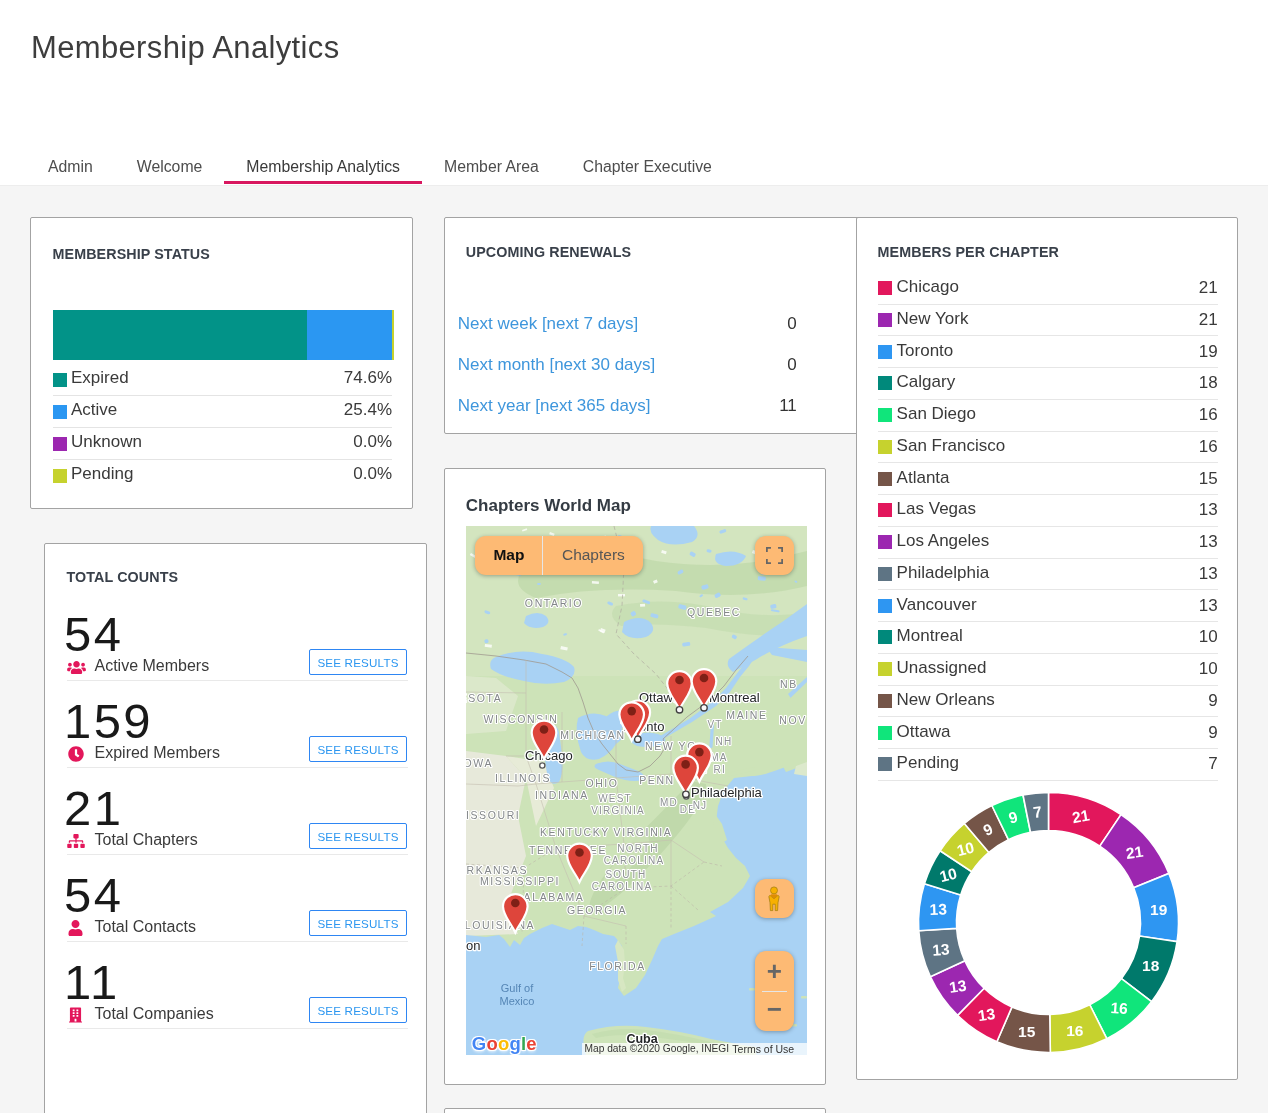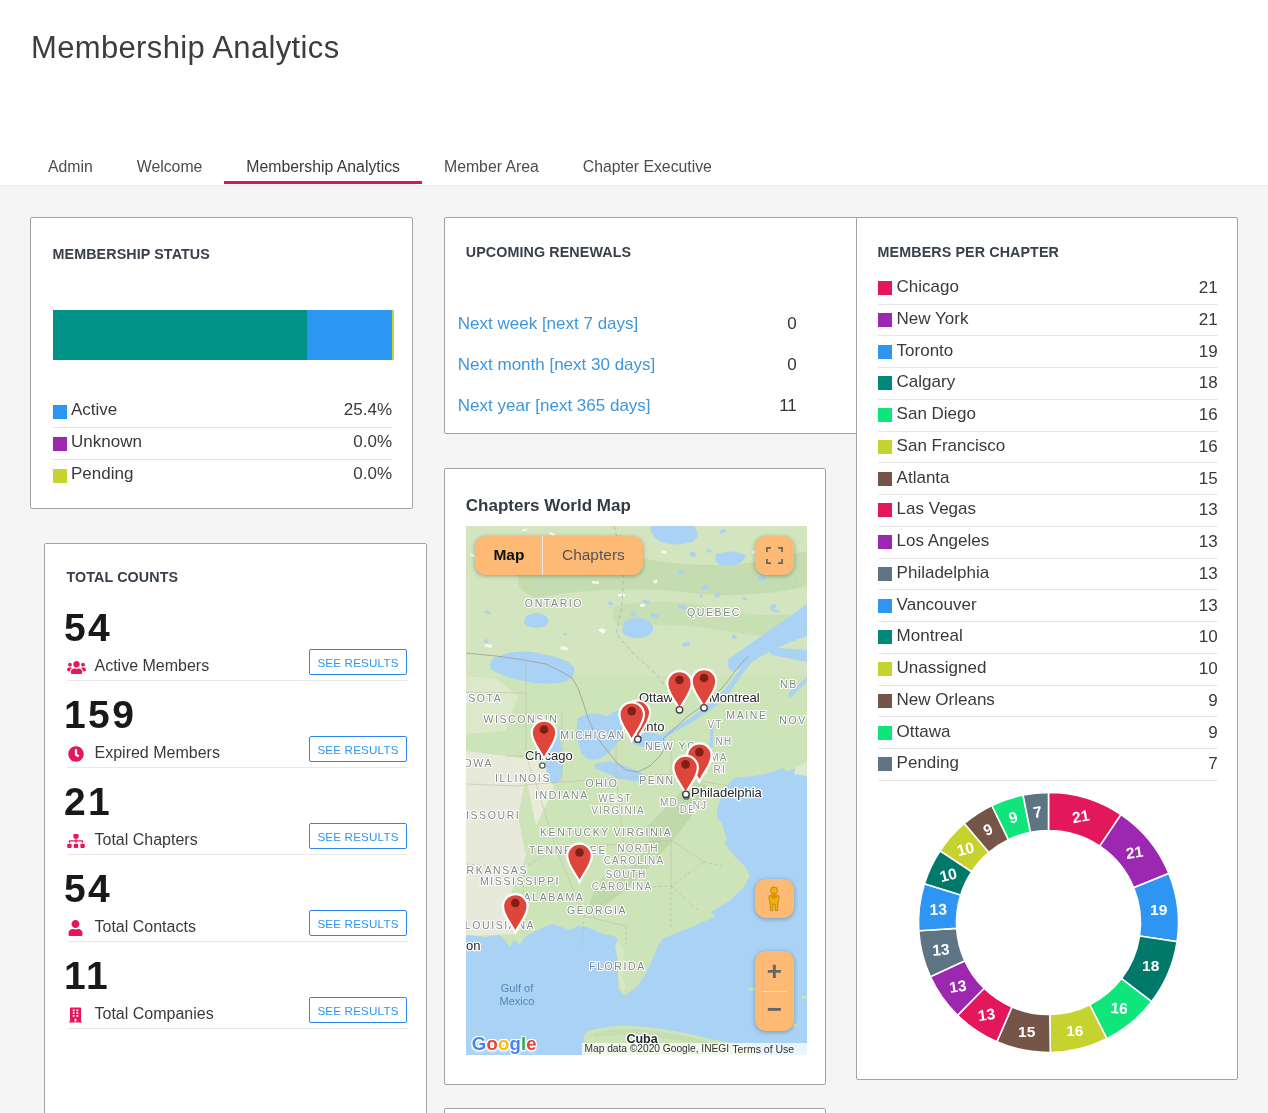--- a/index.html
+++ b/index.html
@@ -15,21 +15,21 @@
 #cardA { left:30px; top:216.5px; width:382.5px; height:292.5px; }
 #bar { position:absolute; left:21.5px; top:92px; width:341.5px; height:50px; }
 .lrow { position:absolute; left:21.5px; width:339.5px; height:27px; }
 .lrow .sq { position:absolute; left:0; top:4px; width:14.5px; height:14.5px; }
 .lrow .lname { position:absolute; left:18.5px; top:-1px; font-size:17px; color:#3a3a3a; }
 .lrow .lpct { position:absolute; right:0; top:-1px; font-size:17px; color:#3a3a3a; }
 .lsep { border-bottom:1px solid #e4e4e4; }
 
 #cardB { left:44px; top:543px; width:382.5px; height:638px; }
 .trow { position:absolute; left:21.5px; width:341.5px; height:76.5px; border-bottom:1px solid #e9e9e9; }
-.bignum { position:absolute; left:-2.5px; top:2px; font-size:39px; font-weight:bold; color:#191919; letter-spacing:2.4px; }
+.bignum { position:absolute; left:-2.5px; top:2px; font-size:49px; font-weight:normal; color:#191919; letter-spacing:2.4px; }
 .tlabel { position:absolute; left:0; top:52px; height:22px; }
 .ticon { position:absolute; left:0; top:2px; width:20px; height:18px; }
 .tltext { position:absolute; left:28px; top:1px; font-size:16px; color:#3a3a3a; white-space:nowrap; }
 .seebtn { position:absolute; right:1px; top:45px; width:98px; height:26px; border:1px solid #2e86f3; border-radius:2px;
   font-size:11.6px; letter-spacing:0.2px; color:#2b96f0; text-align:center; line-height:25px; }
 
 #cardC { left:443.8px; top:216.5px; width:458px; height:217px; }
 .rrow { position:absolute; left:13px; width:339px; height:24px; }
 .rlink { position:absolute; left:0; top:0; font-size:17px; color:#3e96dc; }
 .rnum { position:absolute; right:0; top:0; font-size:17px; color:#333; }
@@ -66,20 +66,25 @@
 <h1>Membership Analytics</h1>
 <div id="tabs"><span class="tab">Admin</span><span class="tab">Welcome</span><span class="tab active">Membership Analytics</span><span class="tab">Member Area</span><span class="tab">Chapter Executive</span></div>
 </div>
 
 <div class="card" id="cardA">
 <div class="chead">MEMBERSHIP STATUS</div>
 <div id="bar">
         <span style="position:absolute;left:0;top:0;height:50px;width:254.5px;background:#029388"></span>
         <span style="position:absolute;left:254.5px;top:0;height:50px;width:85px;background:#2b97f2"></span>
         <span style="position:absolute;left:339.5px;top:0;height:50px;width:2px;background:#c6d22e"></span>
+      </div>
+<div class="lrow lsep" style="top:151px">
+        <span class="sq" style="background:#029388"></span>
+        <span class="lname">Expired</span>
+        <span class="lpct">74.6%</span>
       </div>
 <div class="lrow lsep" style="top:183px">
         <span class="sq" style="background:#2b97f2"></span>
         <span class="lname">Active</span>
         <span class="lpct">25.4%</span>
       </div>
 <div class="lrow lsep" style="top:215px">
         <span class="sq" style="background:#9C27B0"></span>
         <span class="lname">Unknown</span>
         <span class="lpct">0.0%</span>

